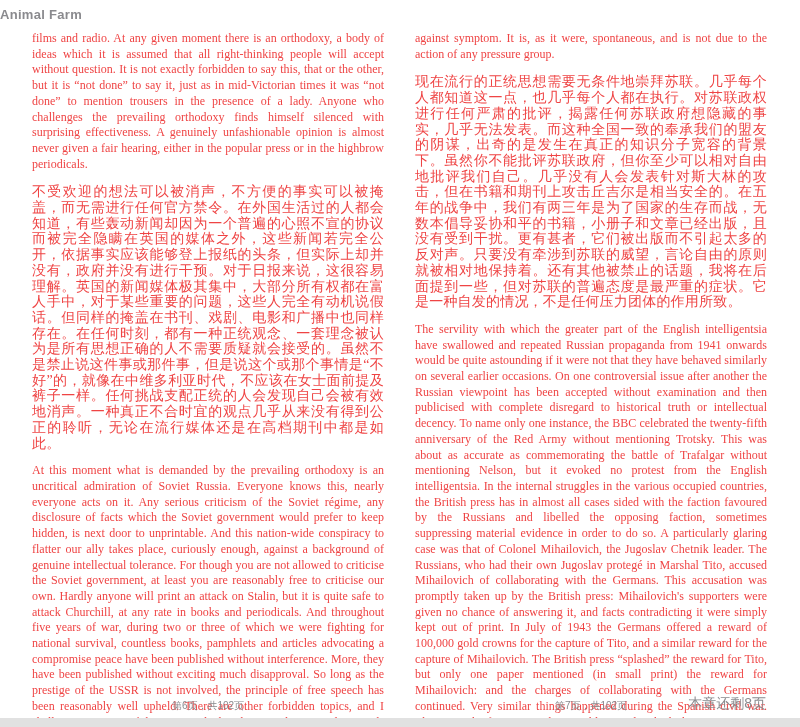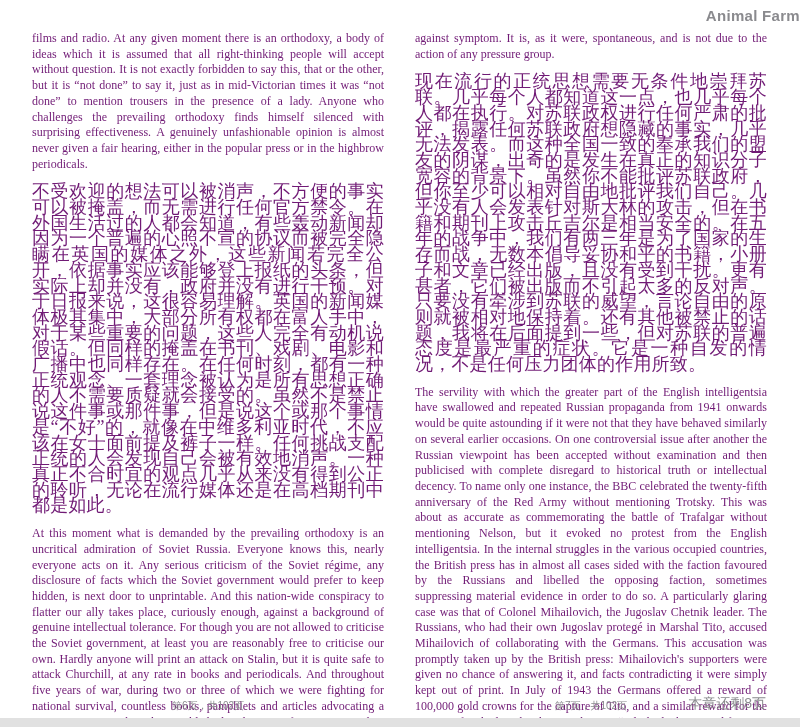--- a/index.html
+++ b/index.html
@@ -1,25 +1,25 @@
 <!DOCTYPE html>
 <html><head>
 <meta charset="utf-8">
 <style>
   html,body{margin:0;padding:0;background:#ffffff;}
   .screen{position:relative;width:800px;height:727px;background:#ffffff;overflow:hidden;
           font-family:"Liberation Serif","DejaVu Serif",serif;}
-  .header{position:absolute;top:7px;left:0;right:0;text-align:right;
+  .header{position:absolute;top:7px;left:0;right:0;text-align:left;
           font-family:"Liberation Sans","DejaVu Sans",sans-serif;
-          font-weight:600;font-size:15px;letter-spacing:.3px;color:#8a8a8e;}
+          font-weight:600;font-size:13px;letter-spacing:.3px;color:#8a8a8e;}
   .pages{position:absolute;top:31px;left:32px;width:736px;display:flex;gap:31px;}
   .page{width:352px;}
-  .para{font-size:12px;line-height:15.7px;color:#701a75;text-align:justify;
+  .para{font-size:12px;line-height:15.7px;color:#ef4444;text-align:justify;
         margin:0 0 12px 0;}
-  .para.zh{font-size:18px;letter-spacing:.2px;}
+  .para.zh{font-size:14px;letter-spacing:.2px;}
   .page-footer{position:absolute;bottom:14px;text-align:center;
                font-family:"Liberation Sans","DejaVu Sans",sans-serif;
                font-size:10px;color:#8a8a8e;}
   .page-footer.left{left:32px;width:352px;}
   .page-footer.right{left:415px;width:352px;margin-top:16px;}
   .chapter-remaining{position:absolute;bottom:14px;right:34px;
                font-family:"Liberation Sans","DejaVu Sans",sans-serif;
                font-size:14px;color:#8a8a8e;}
   .bottom-bar{position:absolute;bottom:0;left:0;width:800px;height:9px;background:#e1e1e1;}
 </style>

